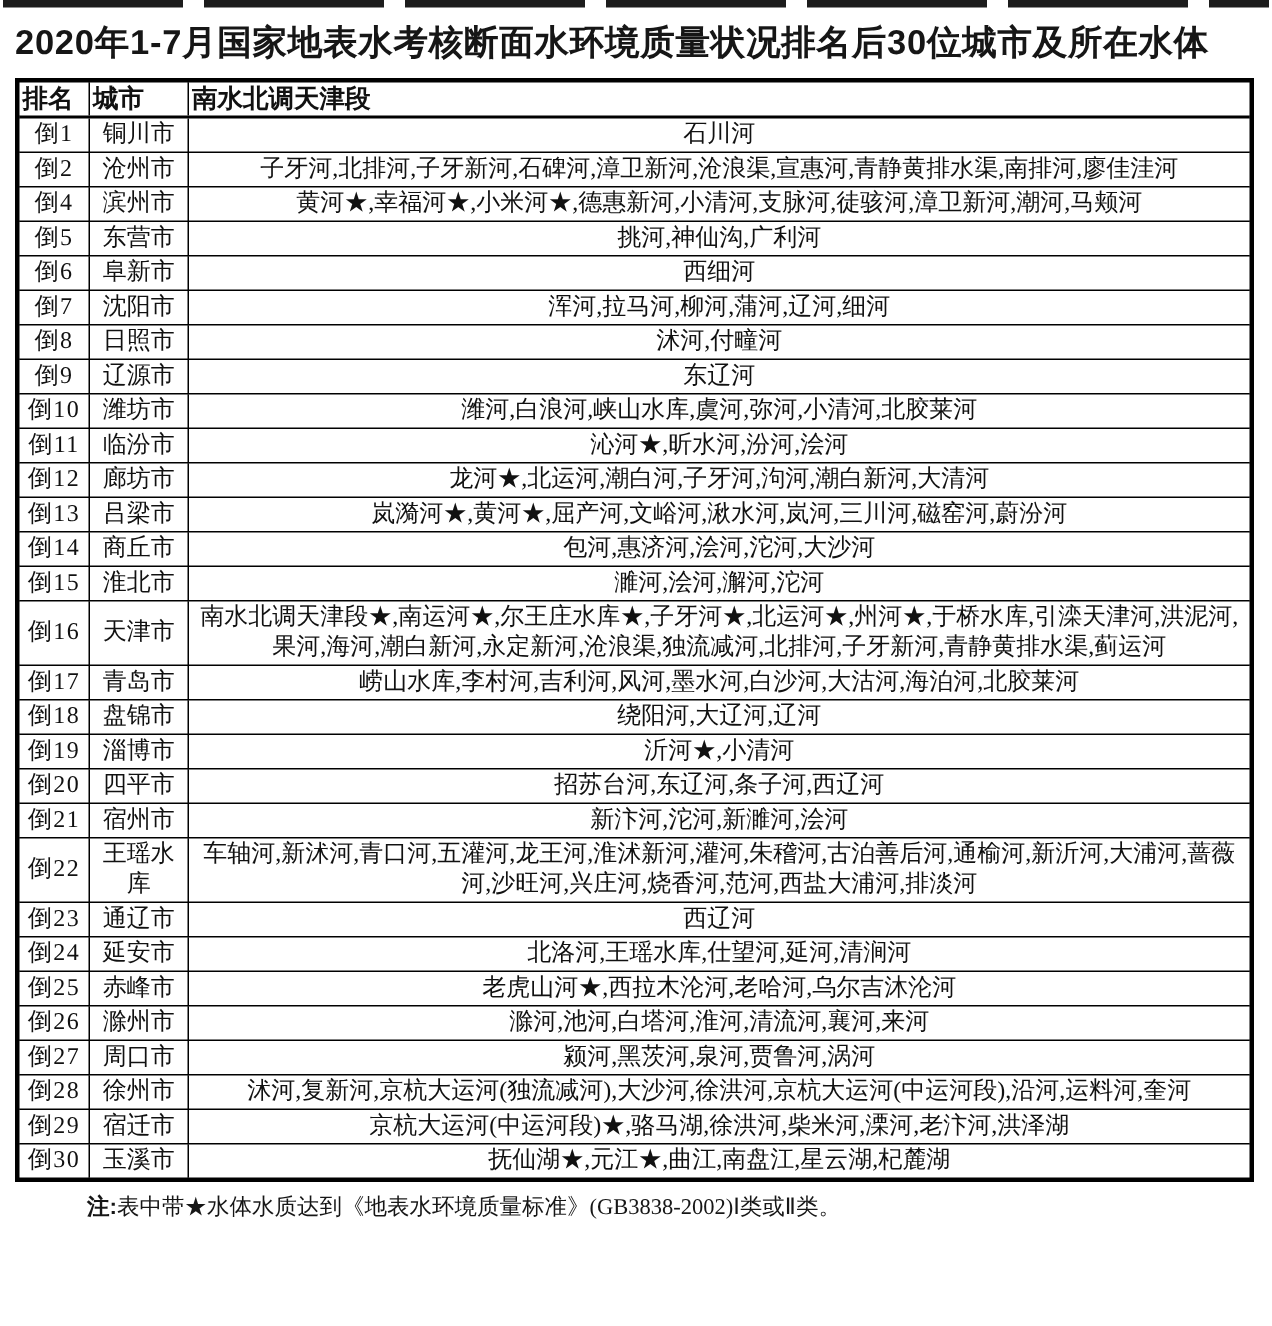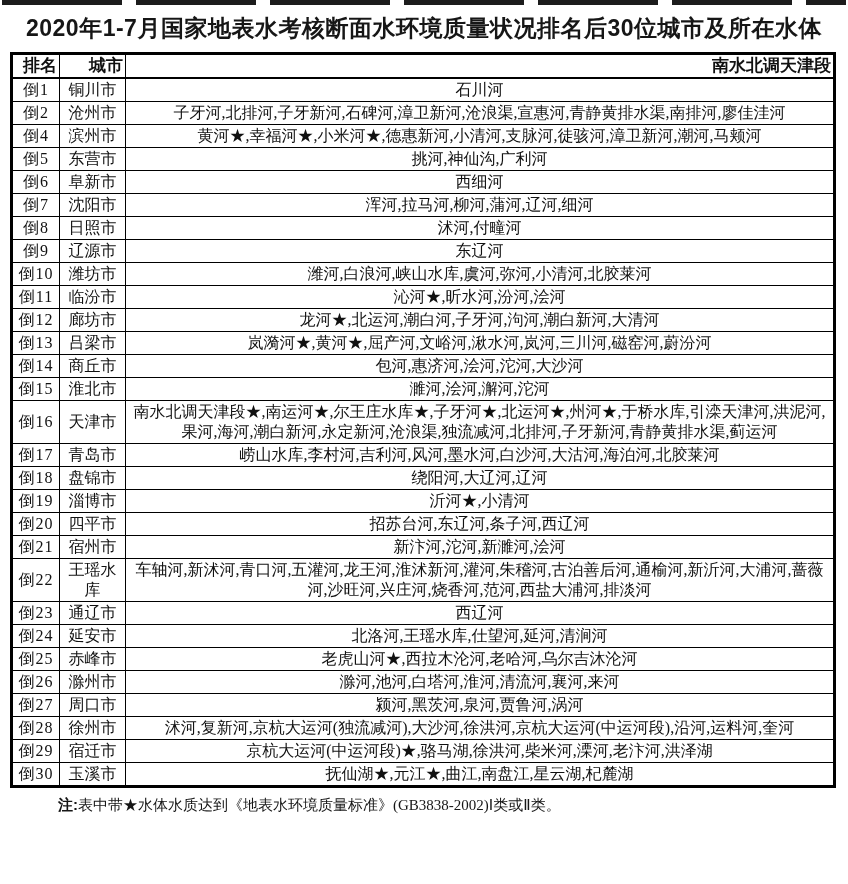--- a/index.html
+++ b/index.html
@@ -18,39 +18,39 @@
     margin: 0 2px;
   }
   .page {
     padding: 2px 10px 0 10px;
   }
   .title {
     font-family: "Liberation Sans", sans-serif;
     font-weight: 700;
     font-size: 23px;
     line-height: 30px;
-    text-align: center;
+    text-align: left;
     margin: 6px 0 9px 0;
     letter-spacing: 0.5px;
     color: #161616;
   }
   table.ranking {
     width: 826px;
     border-collapse: collapse;
     table-layout: fixed;
     border: 3px solid #000;
   }
   table.ranking th {
     font-family: "Liberation Sans", sans-serif;
     font-weight: 700;
     font-size: 17px;
     border: 1px solid #000;
     border-bottom: 2px solid #000;
     padding: 1px 2px;
-    text-align: right;
+    text-align: left;
     line-height: 20px;
   }
   table.ranking td {
     border: 1px solid #000;
     font-size: 16px;
     line-height: 20px;
     padding: 1px 3px;
     text-align: center;
     vertical-align: middle;
     word-break: break-all;

